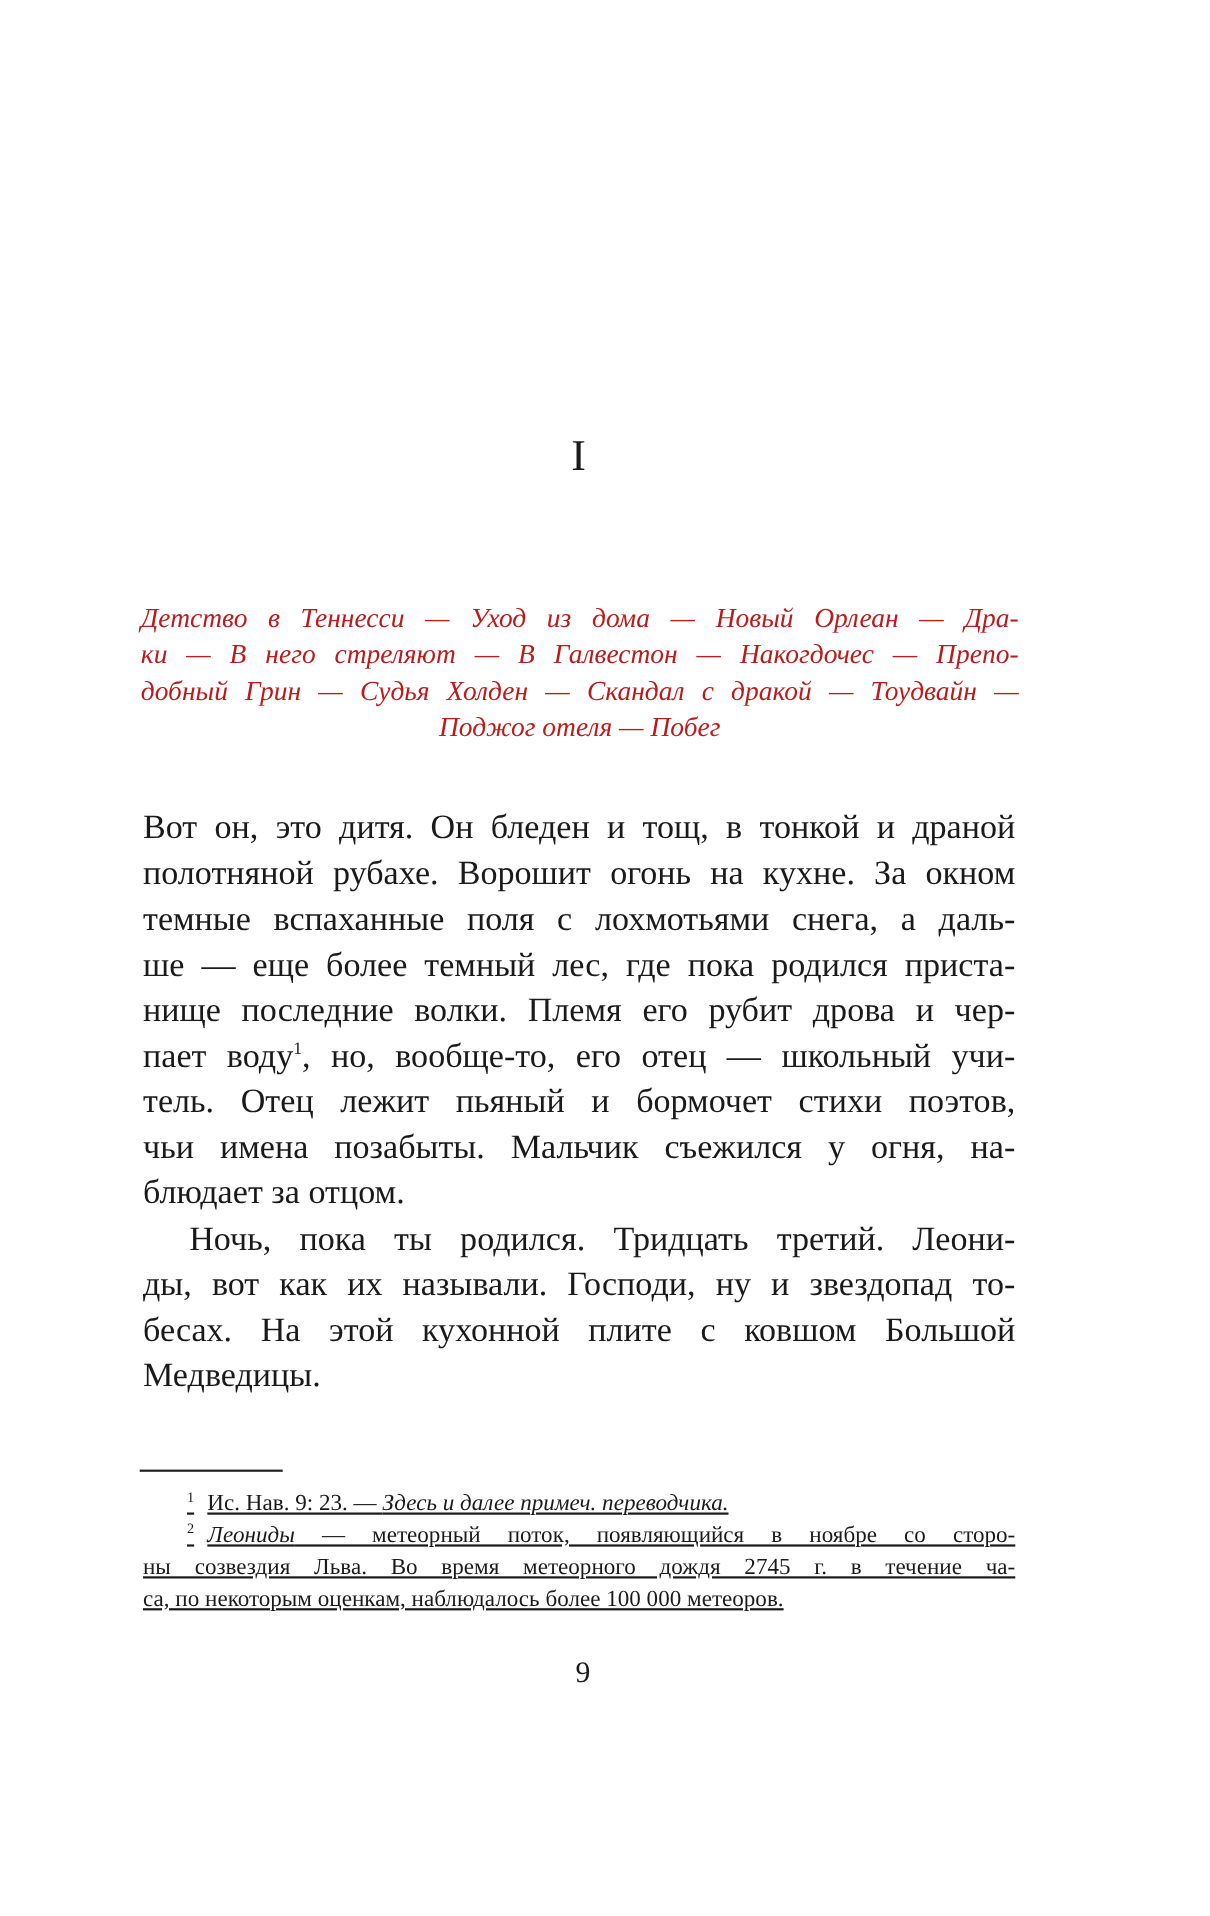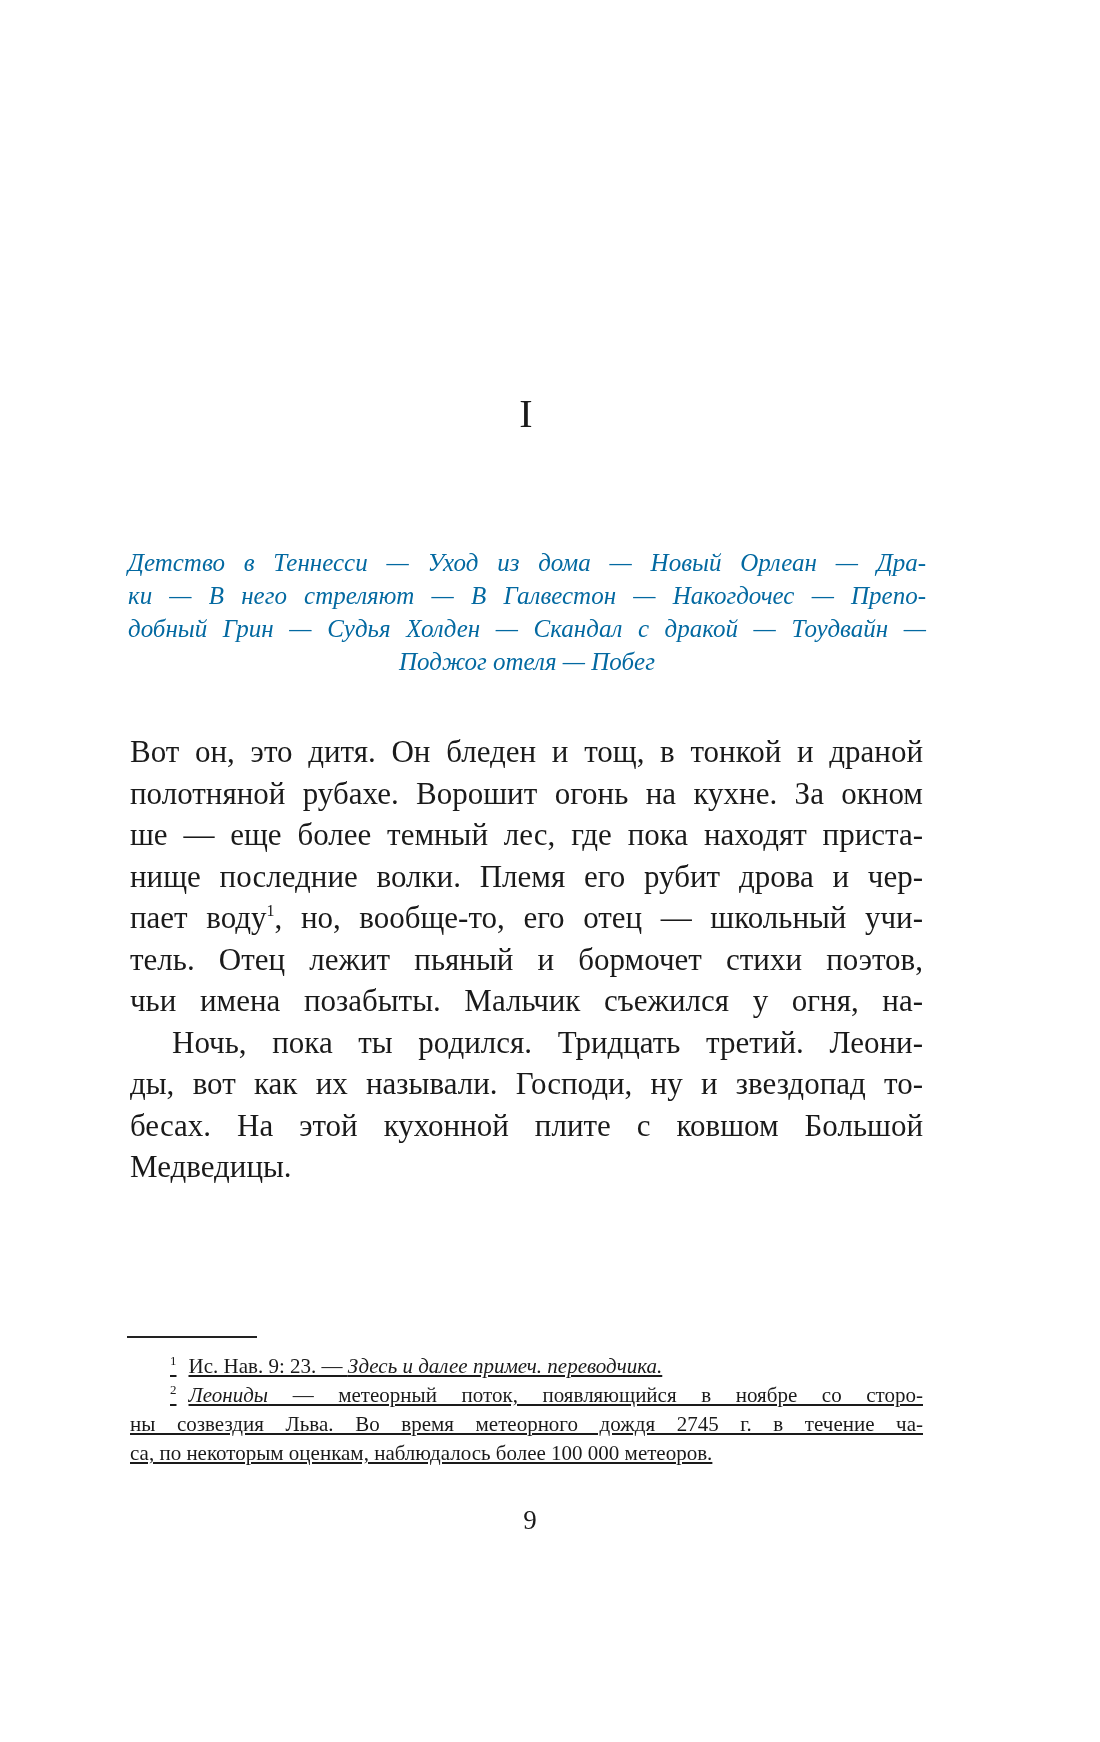--- a/index.html
+++ b/index.html
@@ -31,21 +31,21 @@
     }
     .synopsis {
       position: absolute;
       left: 128px;
       width: 798px;
       top: 546px;
       font-style: italic;
       font-size: 25px;
       line-height: 33px;
       text-align: center;
-      color: #0369a1;
+      color: #b91c1c;
     }
     .synopsis .line { display: block; white-space: nowrap; text-align: justify; text-align-last: justify; }
     .synopsis .line.last { text-align: center; text-align-last: center; }
     .body-text {
       position: absolute;
       left: 130px;
       width: 793px;
       top: 731px;
       font-size: 31px;
       line-height: 41.5px;
@@ -115,25 +115,27 @@
     <span class="line">Детство в Теннесси — Уход из дома — Новый Орлеан — Дра-</span>
     <span class="line">ки — В него стреляют — В Галвестон — Накогдочес — Препо-</span>
     <span class="line">добный Грин — Судья Холден — Скандал с дракой — Тоудвайн —</span>
     <span class="line last">Поджог отеля — Побег</span>
   </div>
 
   <div class="body-text">
     <div>
       <span class="line">Вот он, это дитя. Он бледен и тощ, в тонкой и драной</span>
       <span class="line">полотняной рубахе. Ворошит огонь на кухне. За окном</span>
-      <span class="line">ше — еще более темный лес, где пока находят приста-</span>
+      <span class="line">темные вспаханные поля с лохмотьями снега, а даль-</span>
+      <span class="line">ше — еще более темный лес, где пока родился приста-</span>
       <span class="line">нище последние волки. Племя его рубит дрова и чер-</span>
       <span class="line"><span>пает воду</span><sup class="fnref">1</sup><span>, но, вообще-то, его отец — школьный учи-</span></span>
       <span class="line">тель. Отец лежит пьяный и бормочет стихи поэтов,</span>
       <span class="line">чьи имена позабыты. Мальчик съежился у огня, на-</span>
+      <span class="line end">блюдает за отцом.</span>
     </div>
     <div>
       <span class="line indent">Ночь, пока ты родился. Тридцать третий. Леони-</span>
       <span class="line">ды, вот как их называли. Господи, ну и звездопад то-</span>
       <span class="line">бесах. На этой кухонной плите с ковшом Большой</span>
       <span class="line end">Медведицы.</span>
     </div>
   </div>
 
   <div class="footnote-rule"></div>

